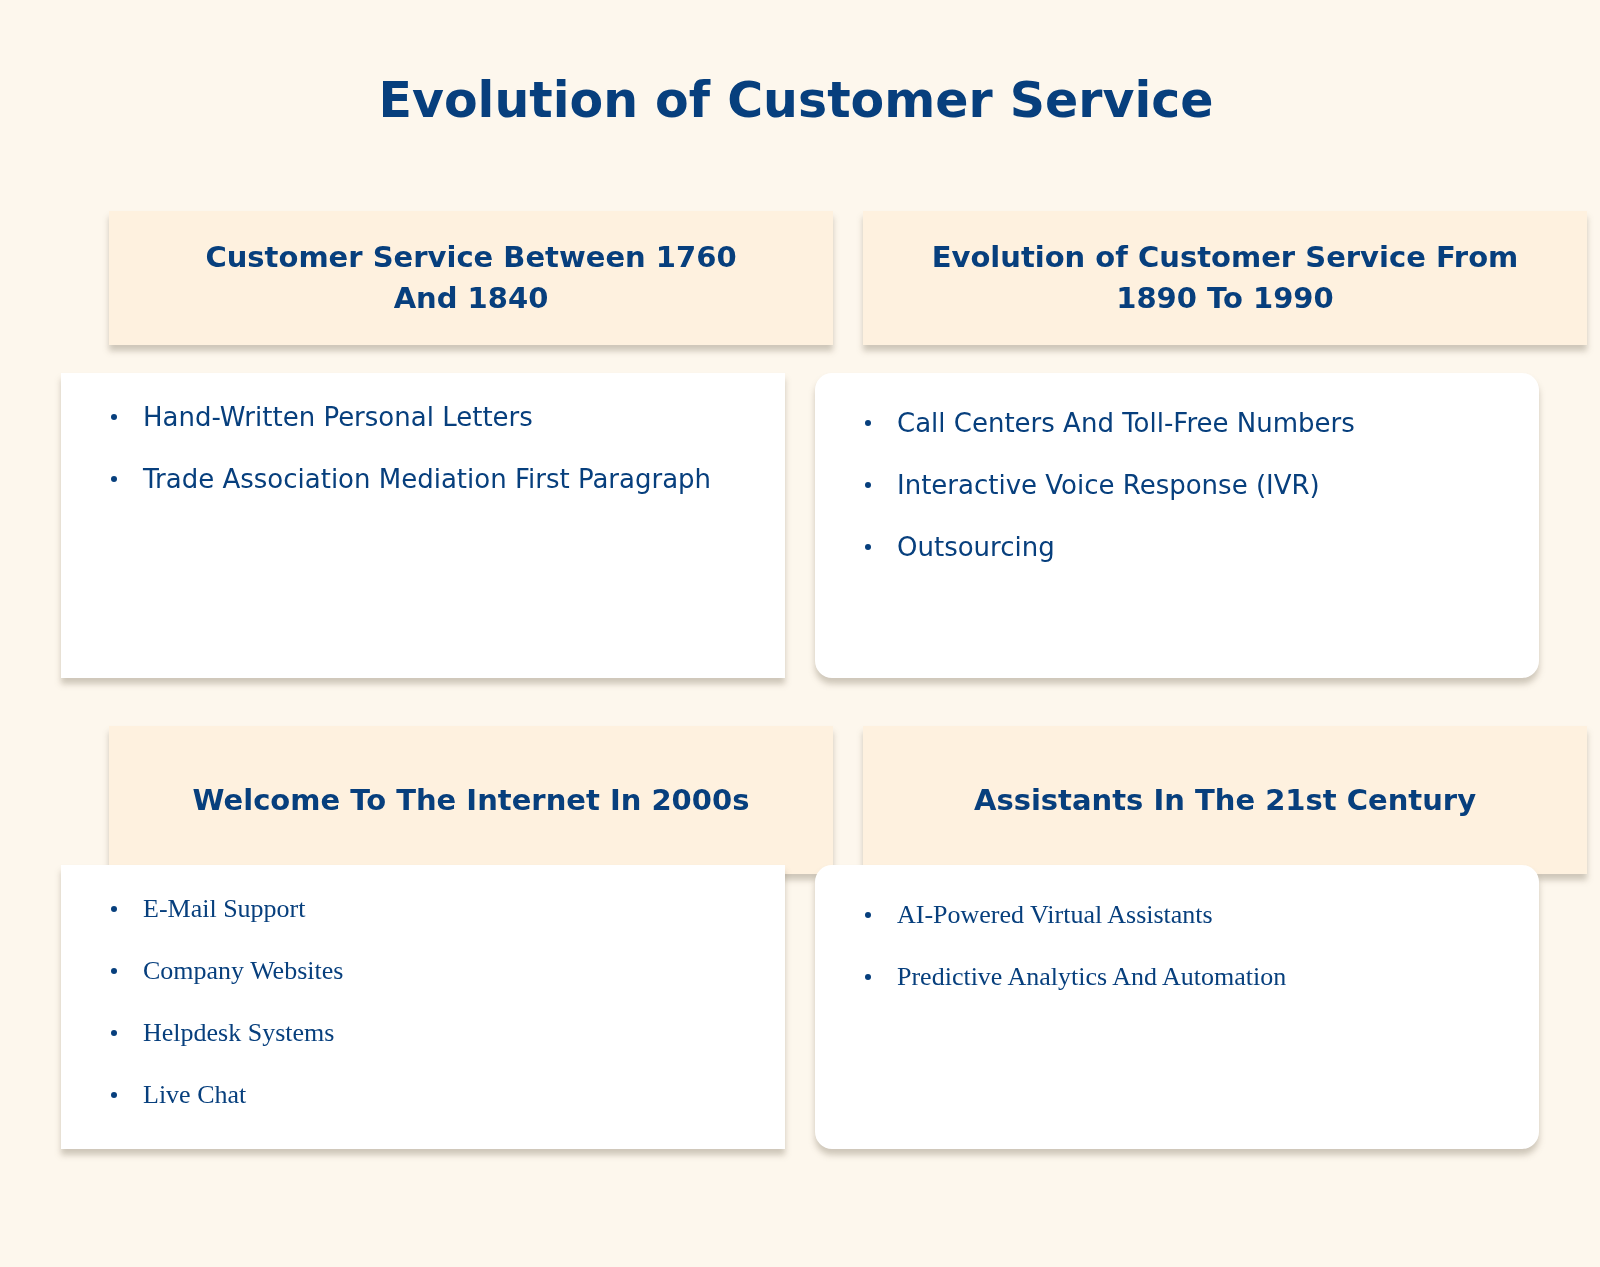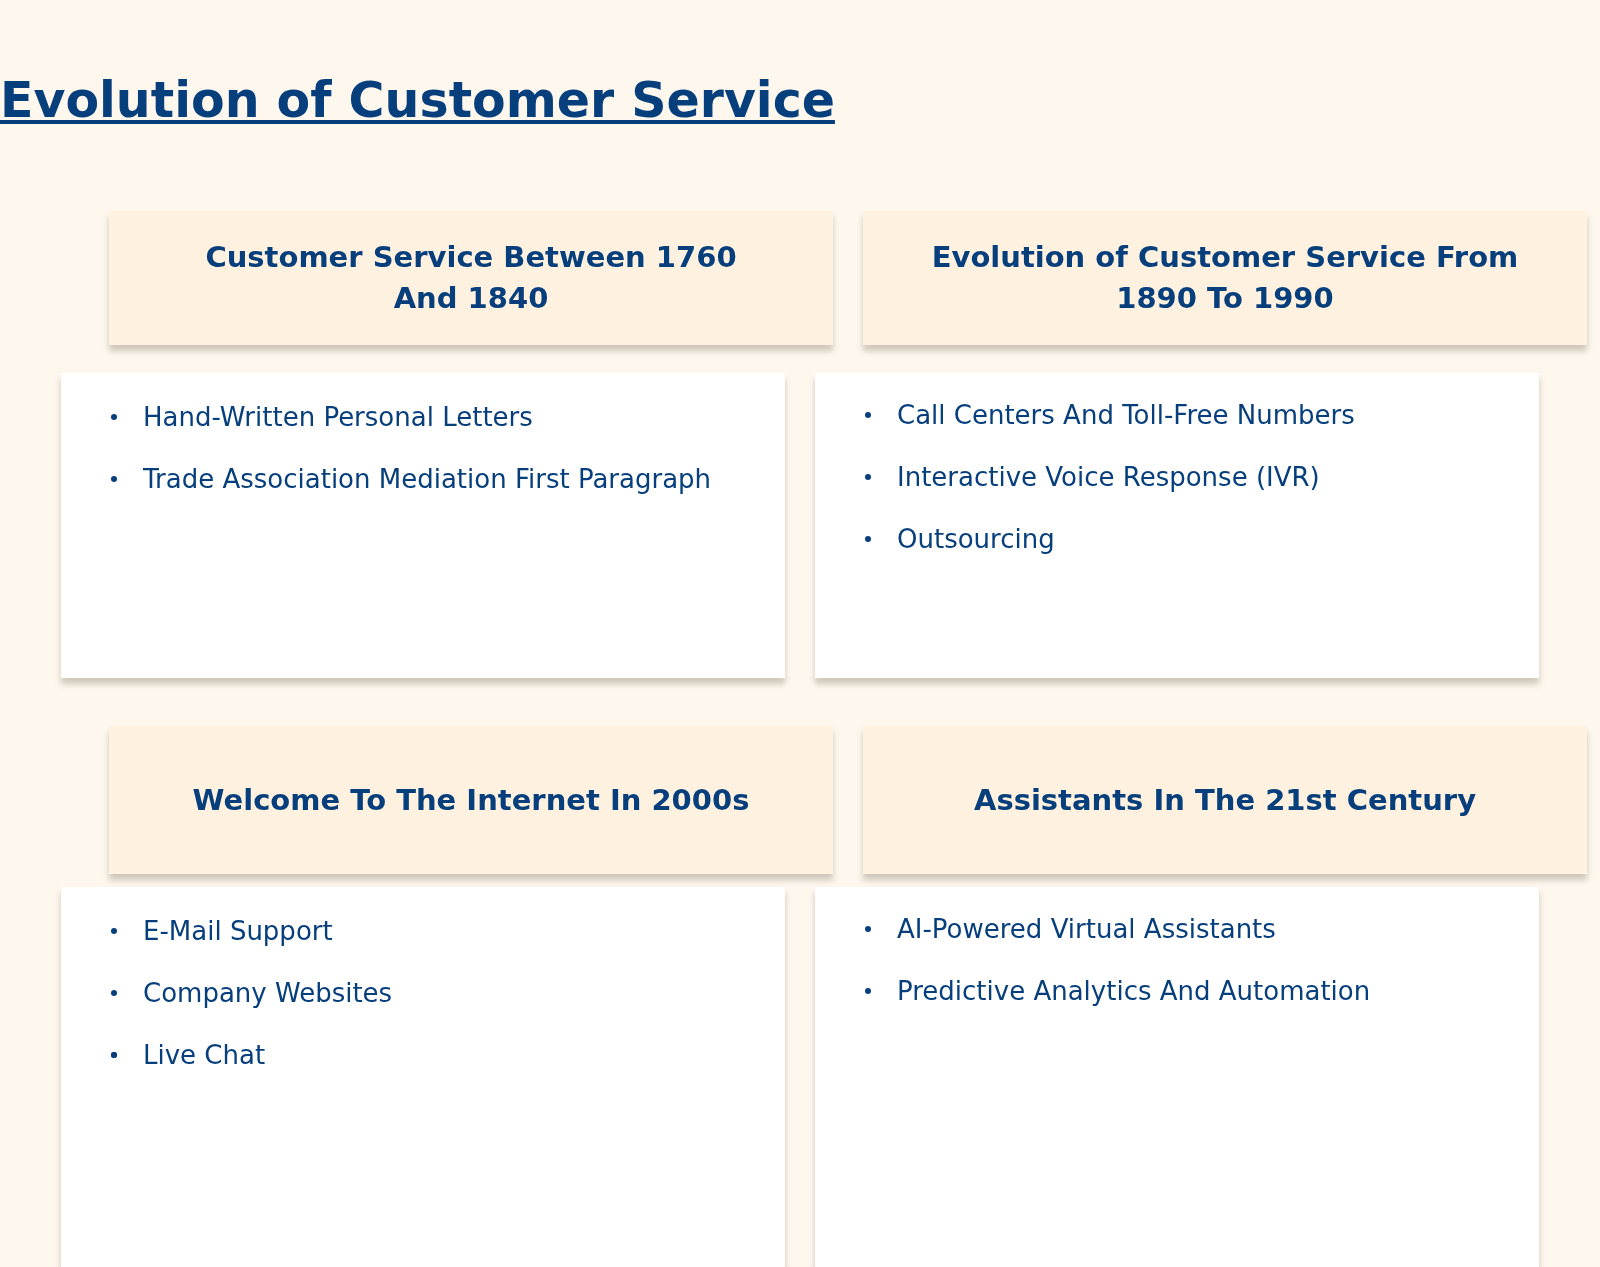--- a/index.html
+++ b/index.html
@@ -6,25 +6,24 @@
   body {
     width: 1600px; height: 1267px;
     background: #fdf7ed;
     font-family: "DejaVu Sans", "Liberation Sans", sans-serif;
     color: #073f7d;
     position: relative;
     overflow: hidden;
   }
   .title {
     position: absolute; left: 0; right: 8px; top: 72px;
-    text-align: left;
+    text-align: center;
     font-size: 49px; font-weight: bold;
     letter-spacing: 0px;
     color: #073f7d;
-    text-decoration: underline;
   }
   .card-header, .card-body {
     position: absolute;
     box-shadow: 0 6px 6px rgba(120,110,90,0.35);
     box-sizing: border-box;
   }
   .card-header {
     background: #fef1df;
     display: flex; align-items: center; justify-content: center;
     text-align: center;
@@ -49,23 +48,23 @@
   .bullet {
     position: absolute; left: 24px; top: 19px;
     width: 6px; height: 6px; border-radius: 50%;
     background: #073f7d;
   }
   .col-left { left: 61px; width: 724px; }
   .col-right { left: 815px; width: 724px; }
   .row1-h { top: 211px; height: 134px; }
   .row1-b { top: 373px; height: 305px; }
   .row2-h { top: 726px; height: 148px; }
-  .row2-b { top: 887px; height: 380px; }
+  .row2-b { top: 865px; height: 284px; font-family: Liberation Serif, serif; }
   .pad-b1 { padding-top: 22px; }
-  .pad-b2 { padding-top: 20px; }
+  .pad-b2 { padding-top: 28px; border-radius: 17px; }
 </style>
 </head>
 <body>
 
 <div class="title">Evolution of Customer Service</div>
 
 <div class="card-header col-left row1-h">
   <span>Customer Service Between 1760 And 1840</span>
 </div>
 <div class="card-body col-left row1-b pad-b1">
@@ -86,21 +85,21 @@
   </ul>
 </div>
 
 <div class="card-header col-left row2-h">
   <span>Welcome To The Internet In 2000s</span>
 </div>
 <div class="card-body col-left row2-b pad-b1">
   <ul>
     <li><span class="bullet"></span><span>E-Mail Support</span></li>
     <li><span class="bullet"></span><span>Company Websites</span></li>
-    <li><span class="bullet"></span></li>
+    <li><span class="bullet"></span><span>Helpdesk Systems</span></li>
     <li><span class="bullet"></span><span>Live Chat</span></li>
   </ul>
 </div>
 
 <div class="card-header col-right row2-h">
   <span>Assistants In The 21st Century</span>
 </div>
 <div class="card-body col-right row2-b pad-b2">
   <ul>
     <li><span class="bullet"></span><span>AI-Powered Virtual Assistants</span></li>

